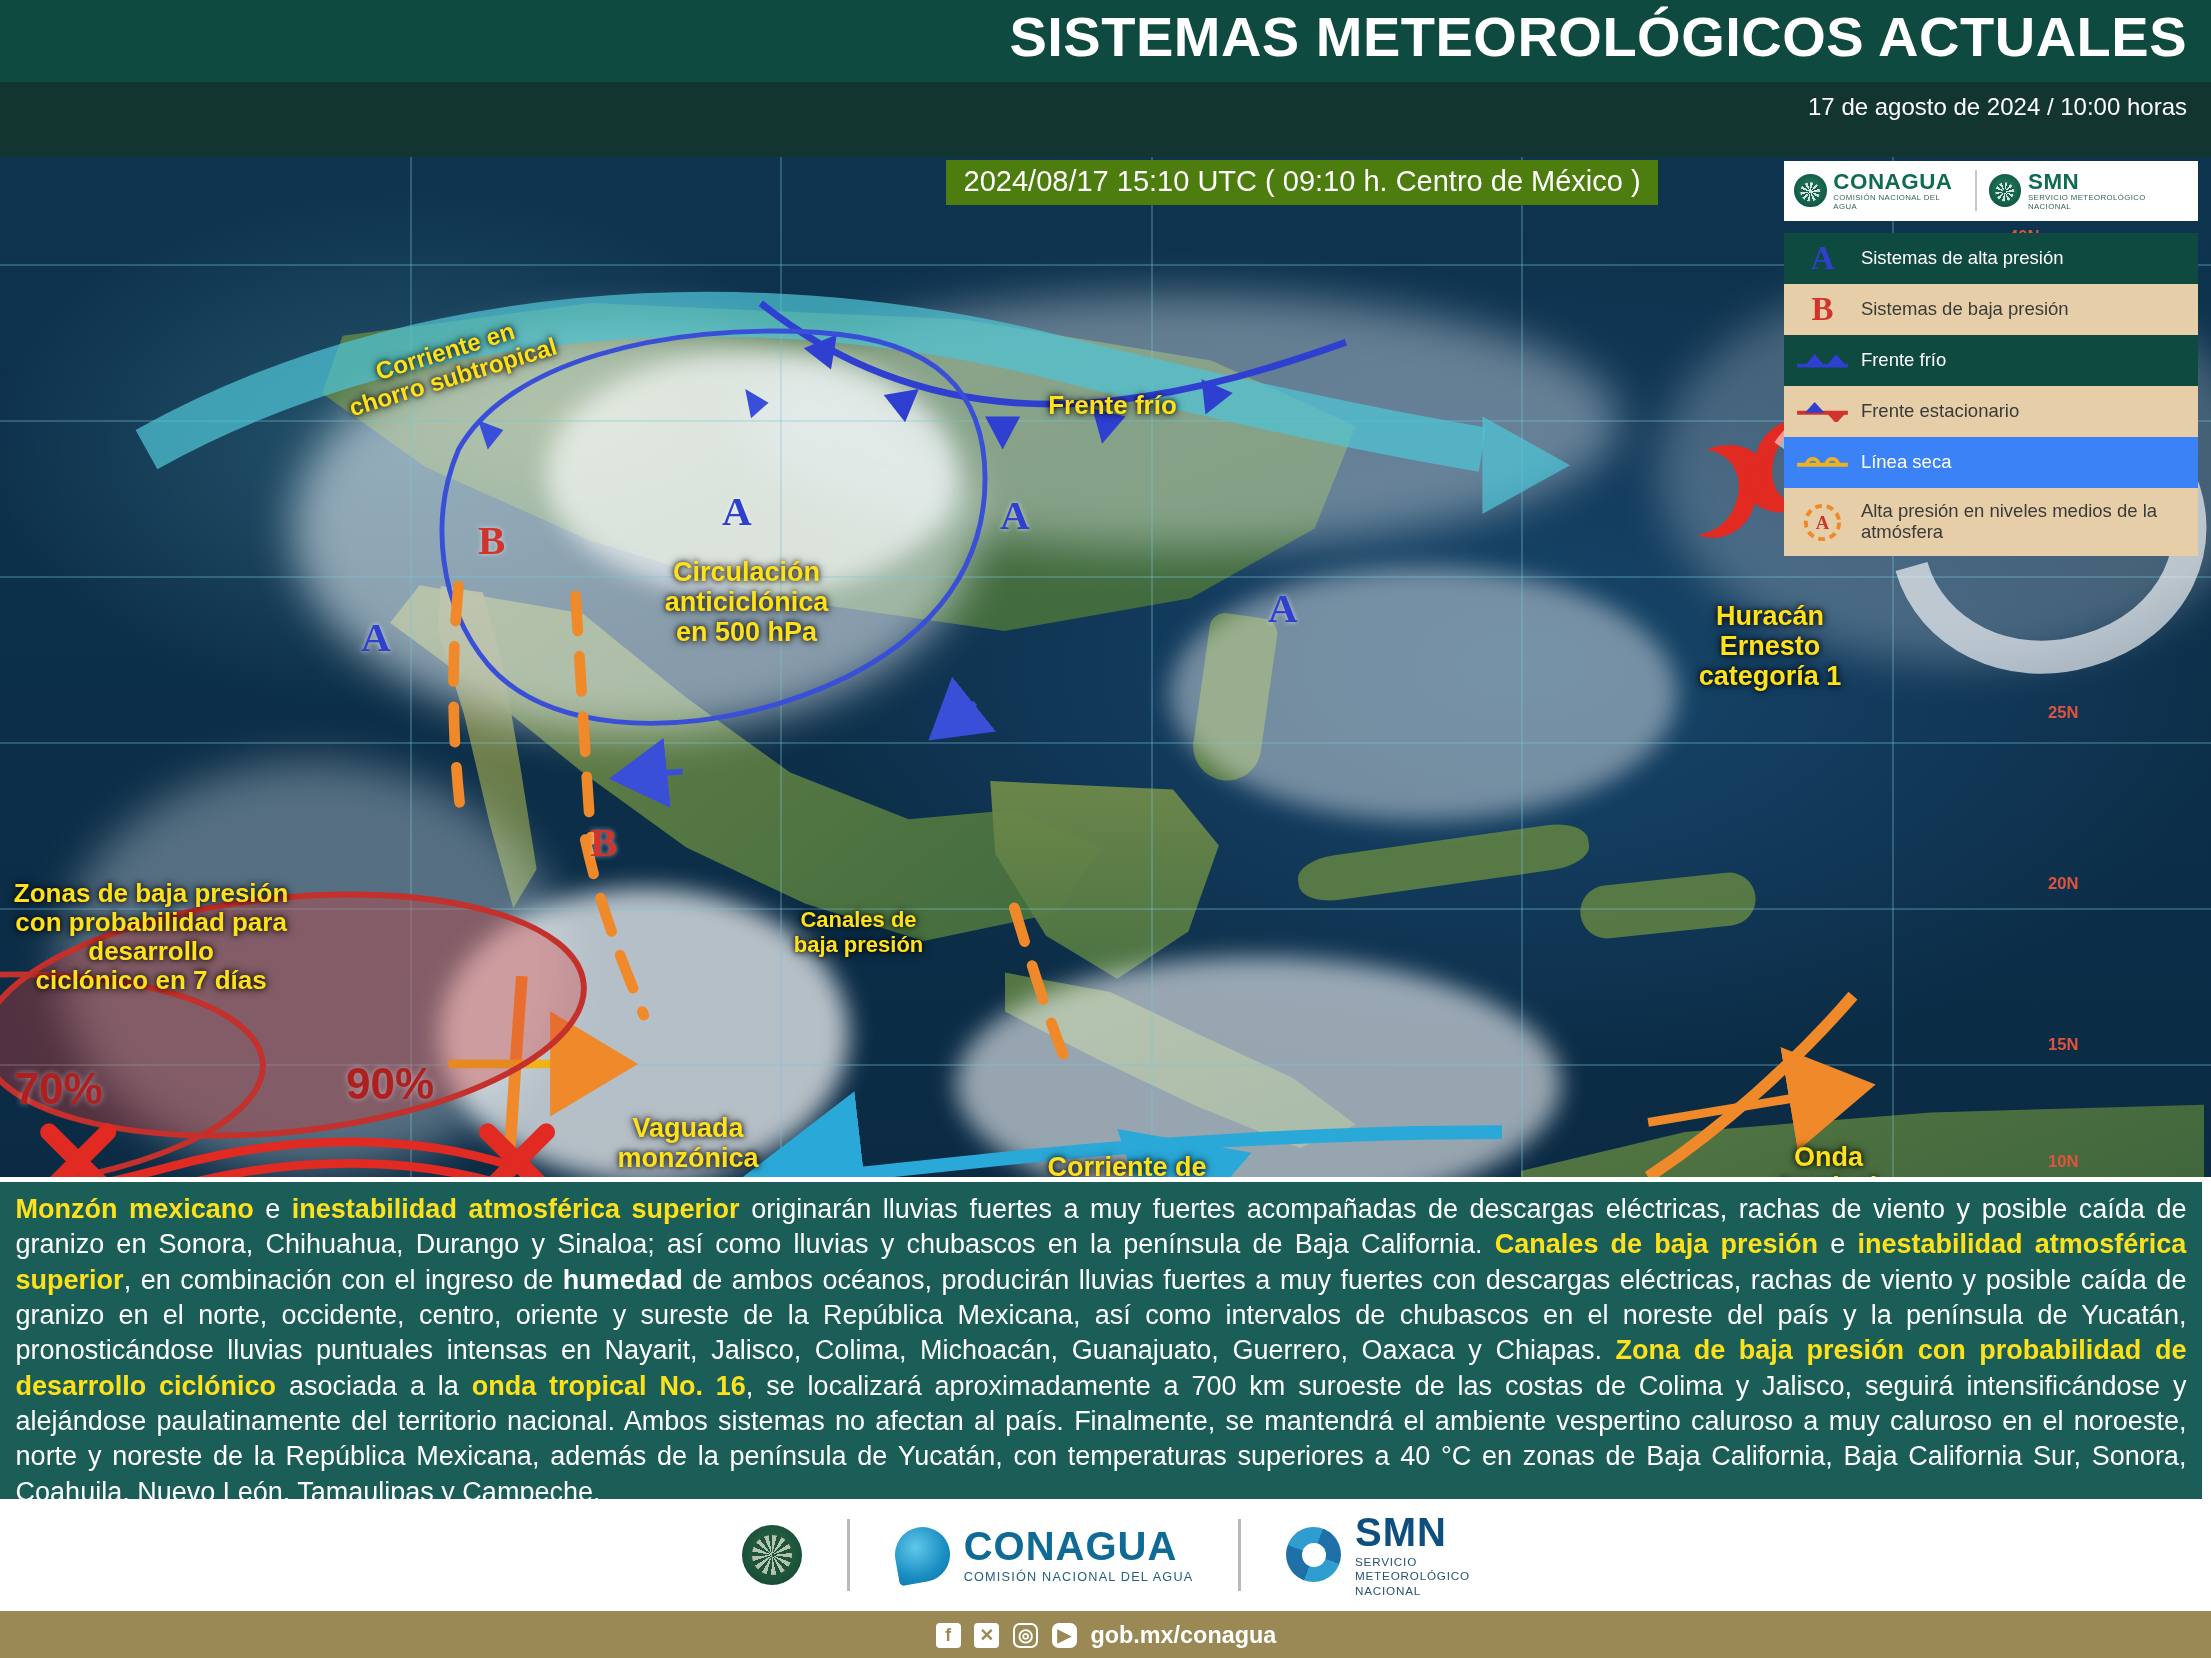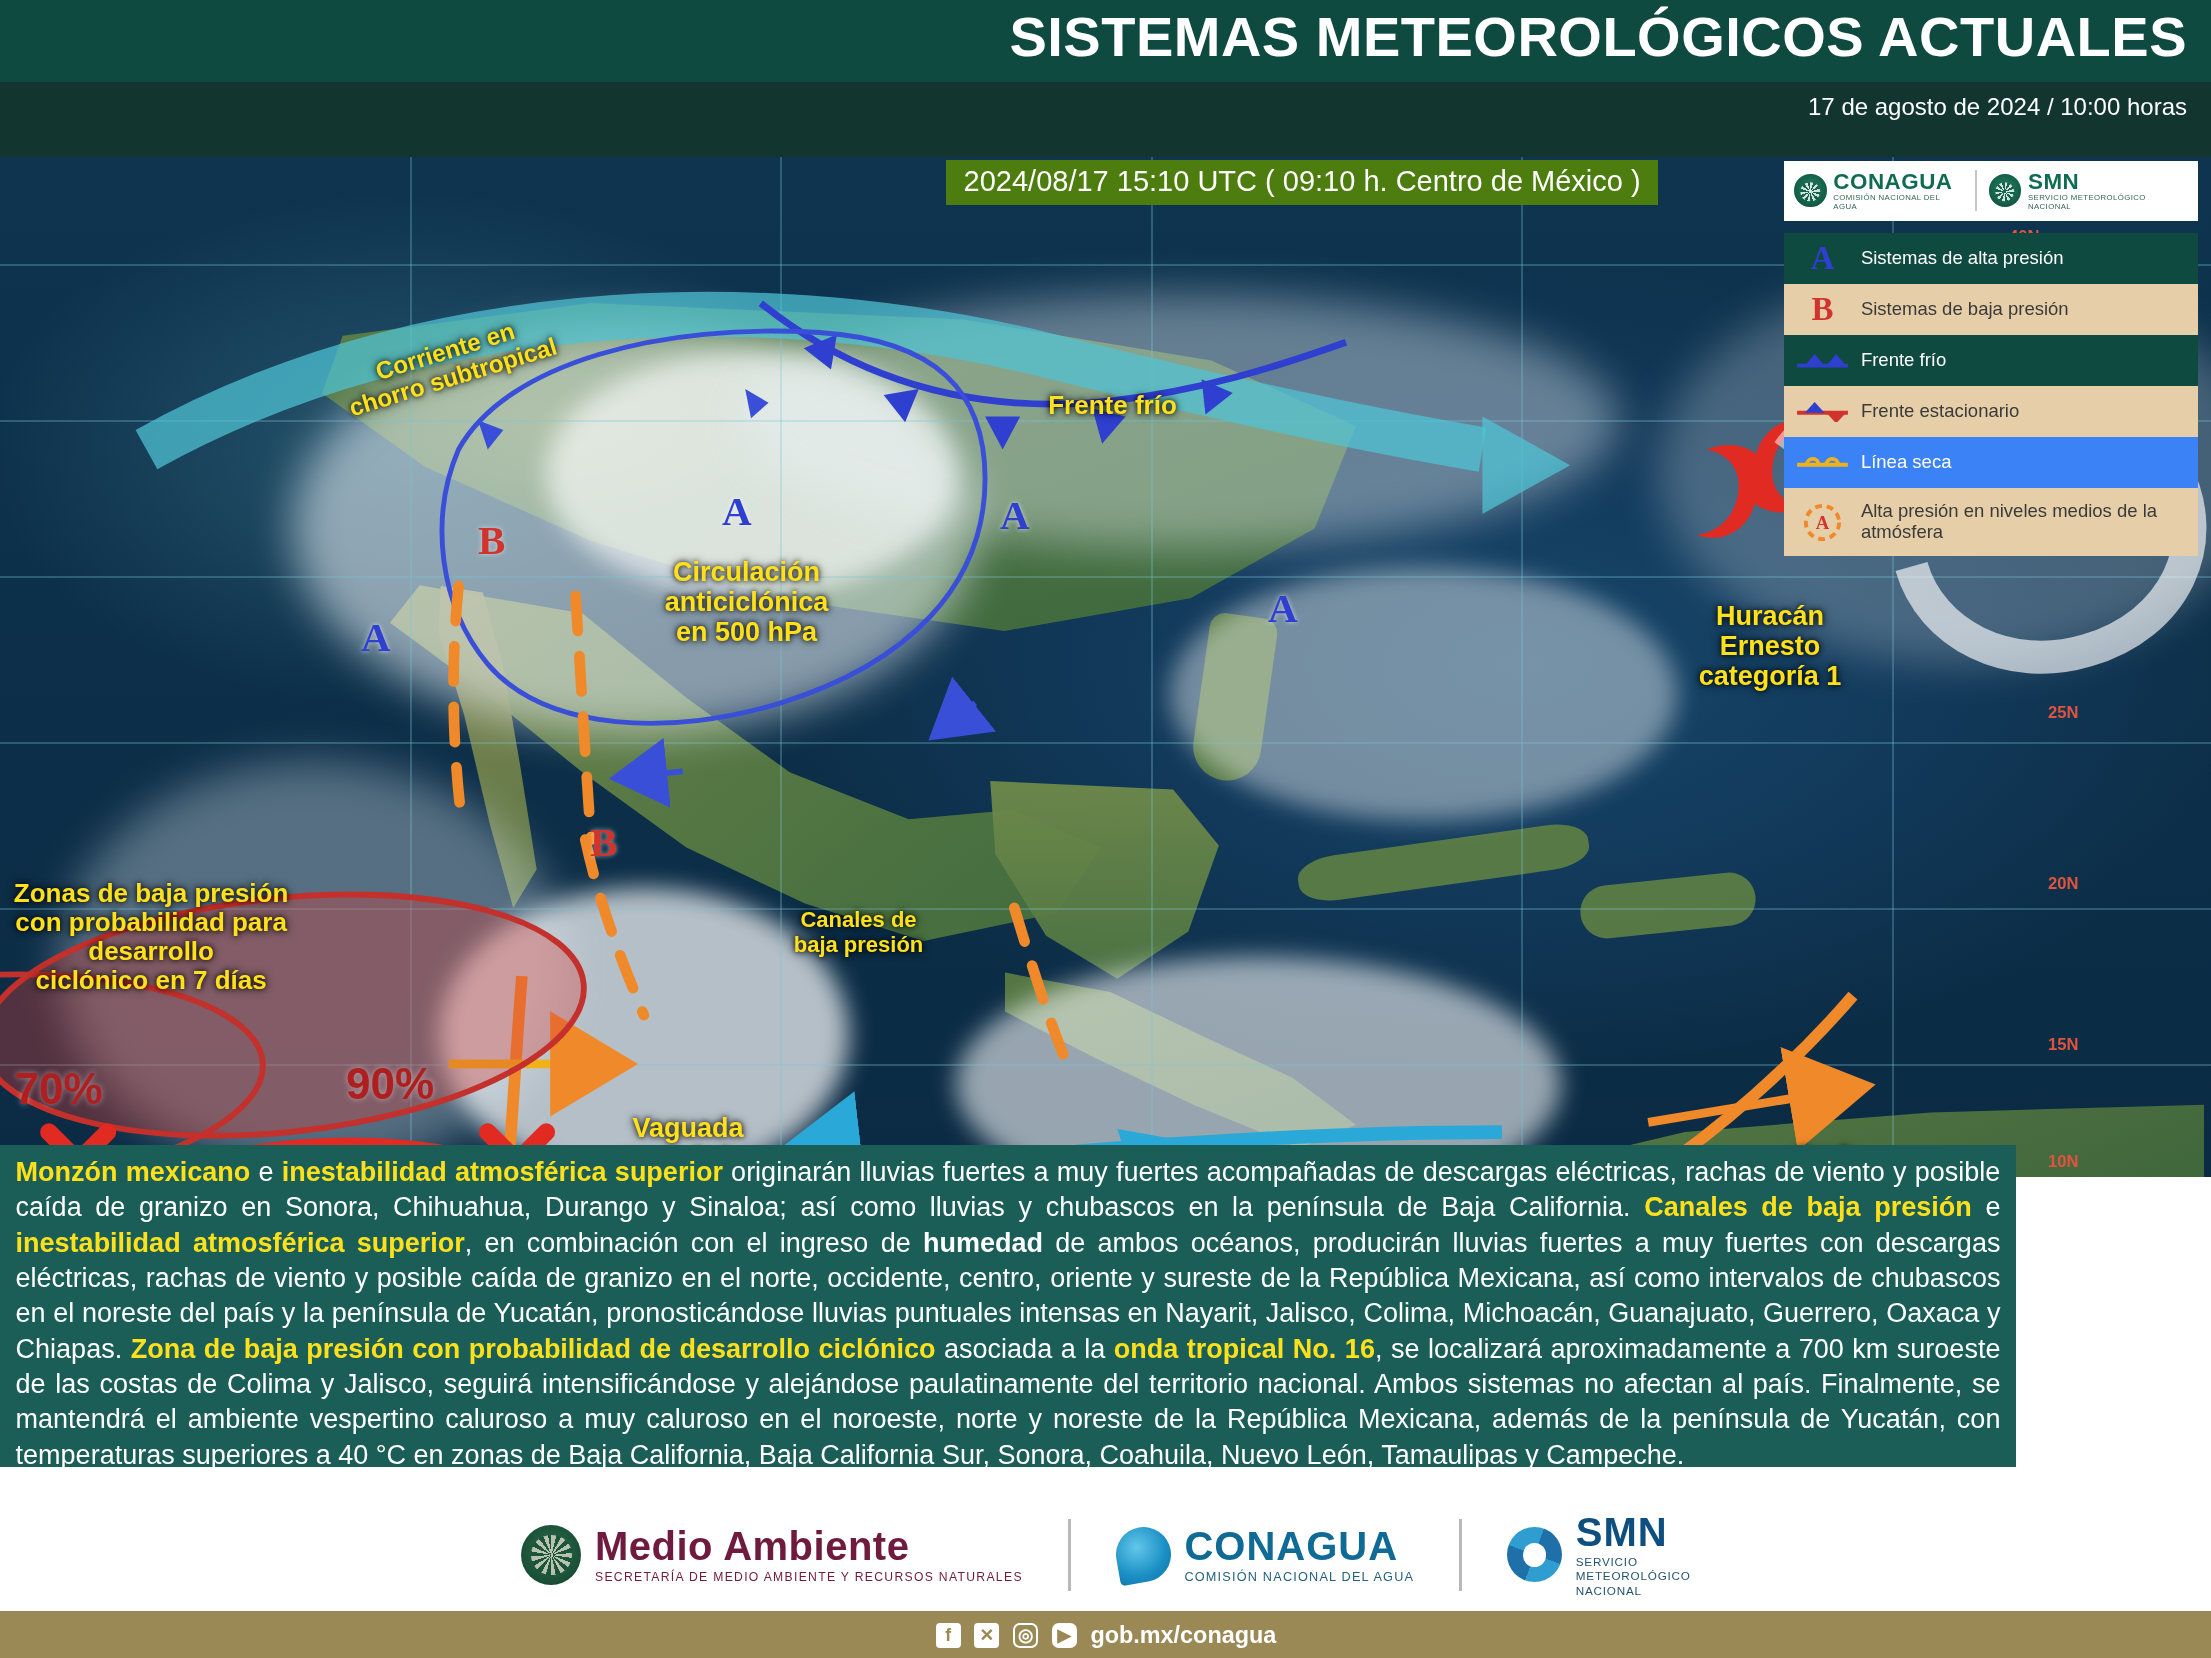--- a/index.html
+++ b/index.html
@@ -158,21 +158,21 @@
   }
   .yellow { color:#ffe11b; }
   .blueA { color:#2f3fd0; font-family:"Liberation Serif", serif; font-size:41px;
            text-shadow:0 0 4.9px rgba(255,255,255,0.6); }
   .redB  { color:#d0342c; font-family:"Liberation Serif", serif; font-size:41px;
            text-shadow:0 0 4.9px rgba(255,255,255,0.55); }
   .pct { color:#b01f1f; font-size:44px; font-weight:bold; text-shadow:0 0 5.9px rgba(255,255,255,0.45); }
 
   
   .textblock {
-    position:absolute; left:0; top:1145px; width:2016px; height:322px;
+    position:absolute; left:0; top:1182px; width:2202px; height:322px;
     background:#1b5e58; color:#ffffff;
     padding:9.8px 15.6px 7.8px 15.6px;
     font-size:27px; line-height:1.31; text-align:justify;
   }
   .textblock b.y { color:#ffe11b; }
   .textblock b.w { color:#ffffff; }
 
   
   .footer {
     position:absolute; left:0; top:1499px; width:2212px; height:112px;
@@ -496,24 +496,20 @@
     <div class="mlabel redB" style="left:478px; top:361px;">B</div>
     <div class="mlabel redB" style="left:590px; top:663px;">B</div>
 
   </div>
 
   <div class="textblock"><b class="y">Monzón mexicano</b> e <b class="y">inestabilidad atmosférica superior</b> originarán lluvias fuertes a muy fuertes acompañadas de descargas eléctricas, rachas de viento y posible caída de granizo en Sonora, Chihuahua, Durango y Sinaloa; así como lluvias y chubascos en la península de Baja California. <b class="y">Canales de baja presión</b> e <b class="y">inestabilidad atmosférica superior</b>, en combinación con el ingreso de <b class="w">humedad</b> de ambos océanos, producirán lluvias fuertes a muy fuertes con descargas eléctricas, rachas de viento y posible caída de granizo en el norte, occidente, centro, oriente y sureste de la República Mexicana, así como intervalos de chubascos en el noreste del país y la península de Yucatán, pronosticándose lluvias puntuales intensas en Nayarit, Jalisco, Colima, Michoacán, Guanajuato, Guerrero, Oaxaca y Chiapas. <b class="y">Zona de baja presión con probabilidad de desarrollo ciclónico</b> asociada a la <b class="y">onda tropical No. 16</b>, se localizará aproximadamente a 700 km suroeste de las costas de Colima y Jalisco, seguirá intensificándose y alejándose paulatinamente del territorio nacional. Ambos sistemas no afectan al país. Finalmente, se mantendrá el ambiente vespertino caluroso a muy caluroso en el noroeste, norte y noreste de la República Mexicana, además de la península de Yucatán, con temperaturas superiores a 40 °C en zonas de Baja California, Baja California Sur, Sonora, Coahuila, Nuevo León, Tamaulipas y Campeche.</div>
 
   <div class="footer">
     <div class="brand">
       <div class="ma-seal"></div>
-      <div class="ma-text">
-        <div class="t1">Medio Ambiente</div>
-        <div class="t2">SECRETARÍA DE MEDIO AMBIENTE Y RECURSOS NATURALES</div>
-      </div>
     </div>
     <div class="vbar"></div>
     <div class="brand">
       <div class="cona-drop"></div>
       <div class="cona-text">
         <div class="t1">CONAGUA</div>
         <div class="t2">COMISIÓN NACIONAL DEL AGUA</div>
       </div>
     </div>
     <div class="vbar"></div>

